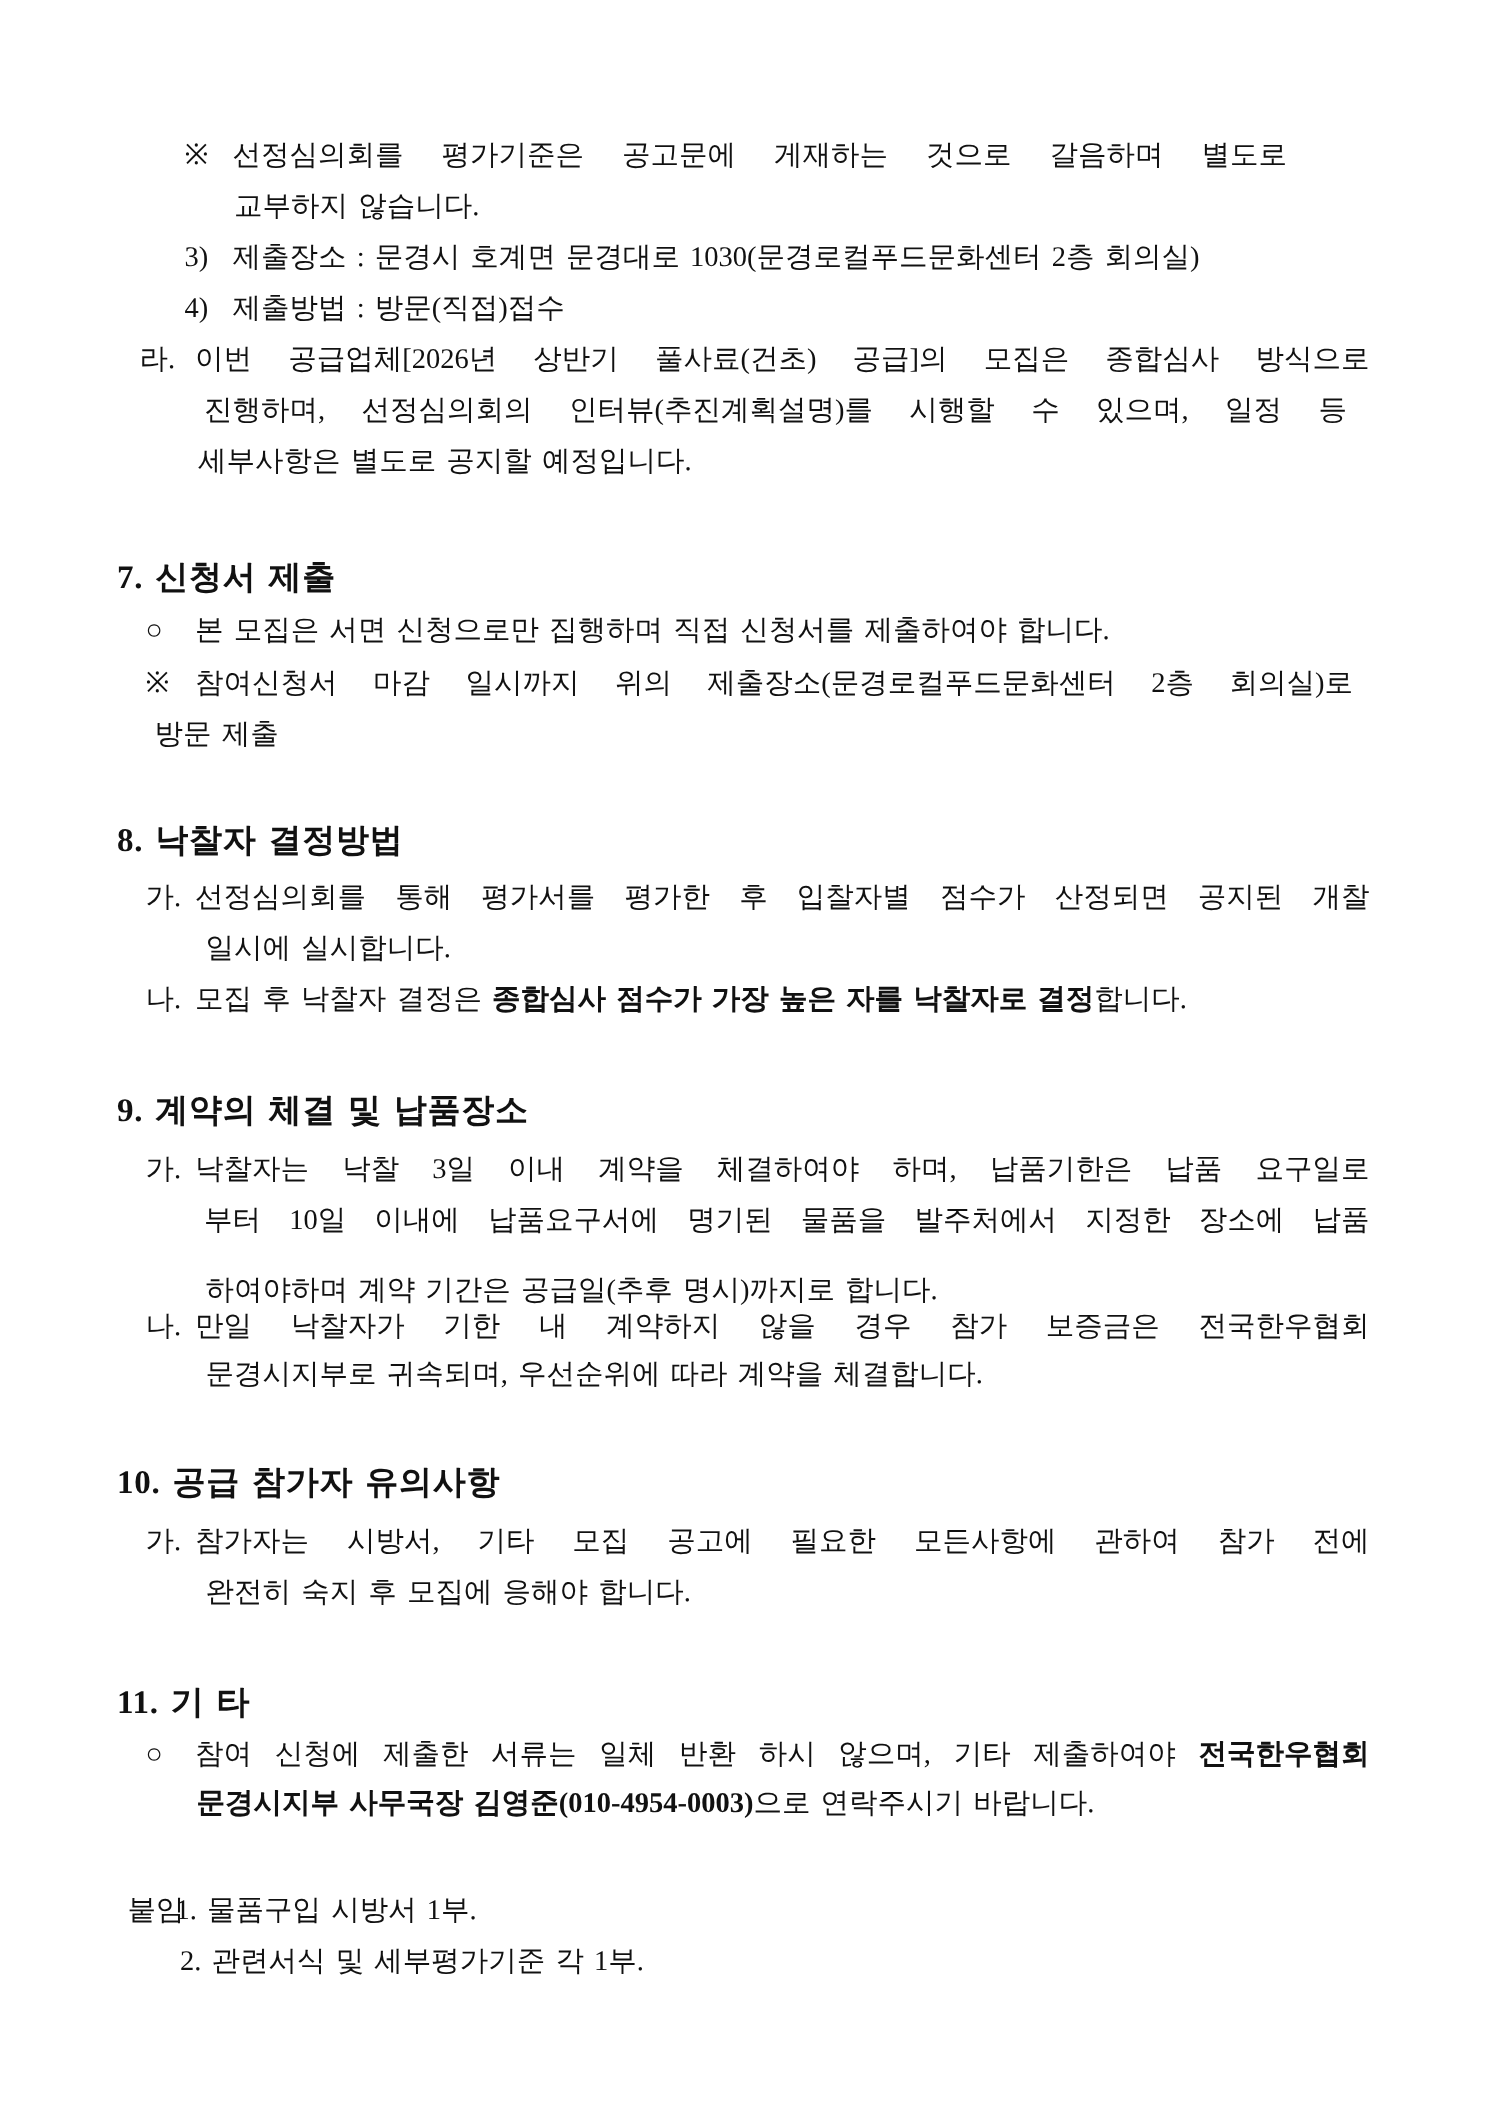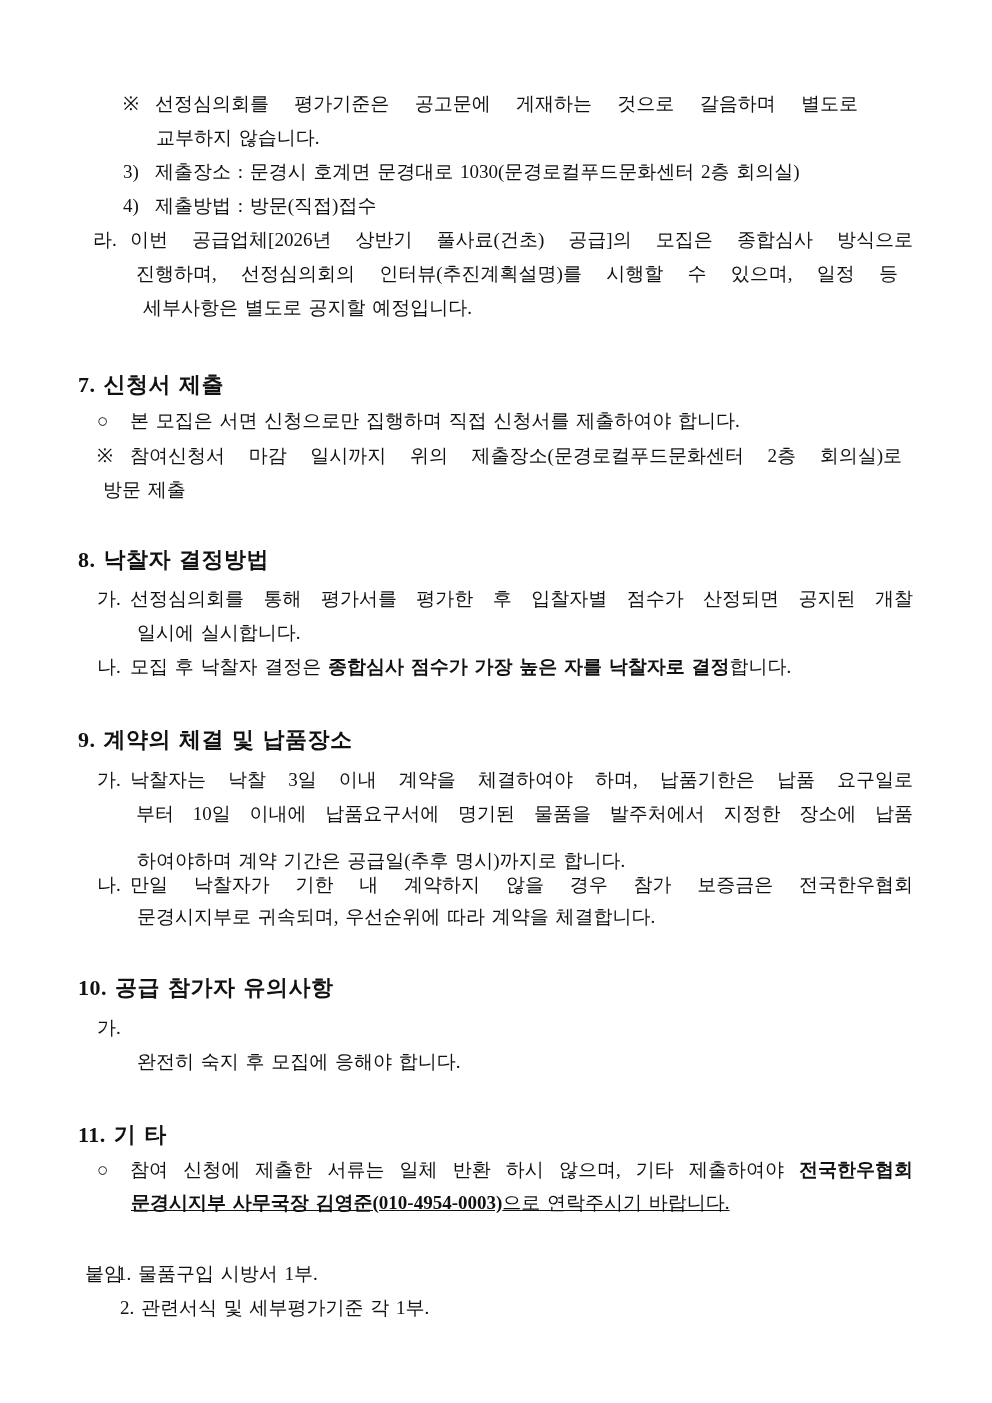--- a/index.html
+++ b/index.html
@@ -44,21 +44,21 @@
     <span class="lbl" style="left: 123px; top: 91px;">※</span>
     <div class="txt just" style="left: 155px; top: 91px; width: 703px;"><span>선정심의회를 평가기준은 공고문에 게재하는 것으로 갈음하며 별도로</span></div>
     <div class="txt nat" style="left: 156px; top: 125px;"><span>교부하지 않습니다.</span></div>
     <span class="lbl" style="left: 123px; top: 159px;">3)</span>
     <div class="txt nat" style="left: 155px; top: 159px;"><span>제출장소 : 문경시 호계면 문경대로 1030(문경로컬푸드문화센터 2층 회의실)</span></div>
     <span class="lbl" style="left: 123px; top: 193px;">4)</span>
     <div class="txt nat" style="left: 155px; top: 193px;"><span>제출방법 : 방문(직접)접수</span></div>
     <span class="lbl" style="left: 93px; top: 227px;">라.</span>
     <div class="txt just" style="left: 130px; top: 227px; width: 783px;"><span>이번 공급업체[2026년 상반기 풀사료(건초) 공급]의 모집은 종합심사 방식으로</span></div>
     <div class="txt just" style="left: 136px; top: 261px; width: 762px;"><span>진행하며, 선정심의회의 인터뷰(추진계획설명)를 시행할 수 있으며, 일정 등</span></div>
-    <div class="txt nat" style="left: 143px; top: 295px;"><span>세부사항은 별도로 공지할 예정입니다.</span></div>
+    <div class="txt nat" style="left: 132px; top: 295px;"><span>세부사항은 별도로 공지할 예정입니다.</span></div>
     <div class="txt hd nat" style="left: 78px; top: 370px;"><span>7. 신청서 제출</span></div>
     <span class="lbl" style="left: 97px; top: 408px;">○</span>
     <div class="txt nat" style="left: 130px; top: 408px;"><span>본 모집은 서면 신청으로만 집행하며 직접 신청서를 제출하여야 합니다.</span></div>
     <span class="lbl" style="left: 97px; top: 443px;">※</span>
     <div class="txt just" style="left: 130px; top: 443px; width: 772px;"><span>참여신청서 마감 일시까지 위의 제출장소(문경로컬푸드문화센터 2층 회의실)로</span></div>
     <div class="txt nat" style="left: 103px; top: 477px;"><span>방문 제출</span></div>
     <div class="txt hd nat" style="left: 78px; top: 545px;"><span>8. 낙찰자 결정방법</span></div>
     <span class="lbl" style="left: 97px; top: 586px;">가.</span>
     <div class="txt just" style="left: 130px; top: 586px; width: 783px;"><span>선정심의회를 통해 평가서를 평가한 후 입찰자별 점수가 산정되면 공지된 개찰</span></div>
     <div class="txt nat" style="left: 137px; top: 620px;"><span>일시에 실시합니다.</span></div>
@@ -67,21 +67,22 @@
     <div class="txt hd nat" style="left: 78px; top: 725px;"><span>9. 계약의 체결 및 납품장소</span></div>
     <span class="lbl" style="left: 97px; top: 767px;">가.</span>
     <div class="txt just" style="left: 130px; top: 767px; width: 783px;"><span>낙찰자는 낙찰 3일 이내 계약을 체결하여야 하며, 납품기한은 납품 요구일로</span></div>
     <div class="txt just" style="left: 136px; top: 801px; width: 777px;"><span>부터 10일 이내에 납품요구서에 명기된 물품을 발주처에서 지정한 장소에 납품</span></div>
     <div class="txt nat" style="left: 137px; top: 835px; margin-top: 13px;"><span>하여야하며 계약 기간은 공급일(추후 명시)까지로 합니다.</span></div>
     <span class="lbl" style="left: 97px; top: 872px;">나.</span>
     <div class="txt just" style="left: 130px; top: 872px; width: 783px;"><span>만일 낙찰자가 기한 내 계약하지 않을 경우 참가 보증금은 전국한우협회</span></div>
     <div class="txt nat" style="left: 137px; top: 904px;"><span>문경시지부로 귀속되며, 우선순위에 따라 계약을 체결합니다.</span></div>
     <div class="txt hd nat" style="left: 78px; top: 973px;"><span>10. 공급 참가자 유의사항</span></div>
     <span class="lbl" style="left: 97px; top: 1015px;">가.</span>
+    <div class="txt just" style="left: 130px; top: 1015px; width: 783px;"><span>참가자는 시방서, 기타 모집 공고에 필요한 모든사항에 관하여 참가 전에</span></div>
     <div class="txt nat" style="left: 137px; top: 1049px;"><span>완전히 숙지 후 모집에 응해야 합니다.</span></div>
     <div class="txt hd nat" style="left: 78px; top: 1120px;"><span>11. 기 타</span></div>
     <span class="lbl" style="left: 97px; top: 1157px;">○</span>
     <div class="txt just" style="left: 130px; top: 1157px; width: 783px;"><span>참여 신청에 제출한 서류는 일체 반환 하시 않으며, 기타 제출하여야 </span><span class="b">전국한우협회</span></div>
-    <div class="txt nat" style="left: 131px; top: 1190px; text-decoration: underline;"><span class="b">문경시지부 사무국장 김영준(010-4954-0003)</span><span>으로 연락주시기 바랍니다.</span></div>
+    <div class="txt nat" style="left: 131px; top: 1190px;"><span class="b">문경시지부 사무국장 김영준(010-4954-0003)</span><span>으로 연락주시기 바랍니다.</span></div>
     <span class="lbl" style="left: 85px; top: 1261px;">붙임</span>
     <div class="txt nat" style="left: 117px; top: 1261px;"><span>1. 물품구입 시방서 1부.</span></div>
     <div class="txt nat" style="left: 120px; top: 1295px;"><span>2. 관련서식 및 세부평가기준 각 1부.</span></div>
   </div>
 
 </body></html>

